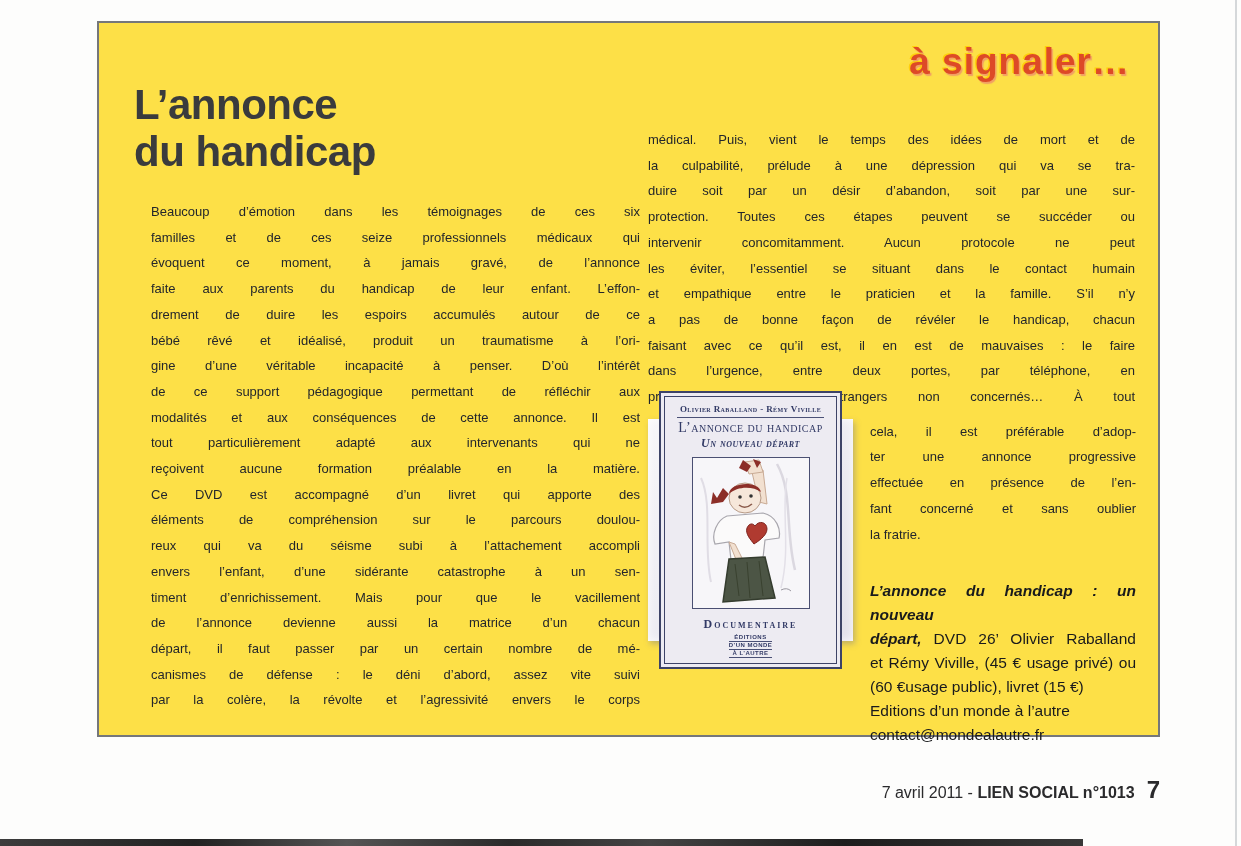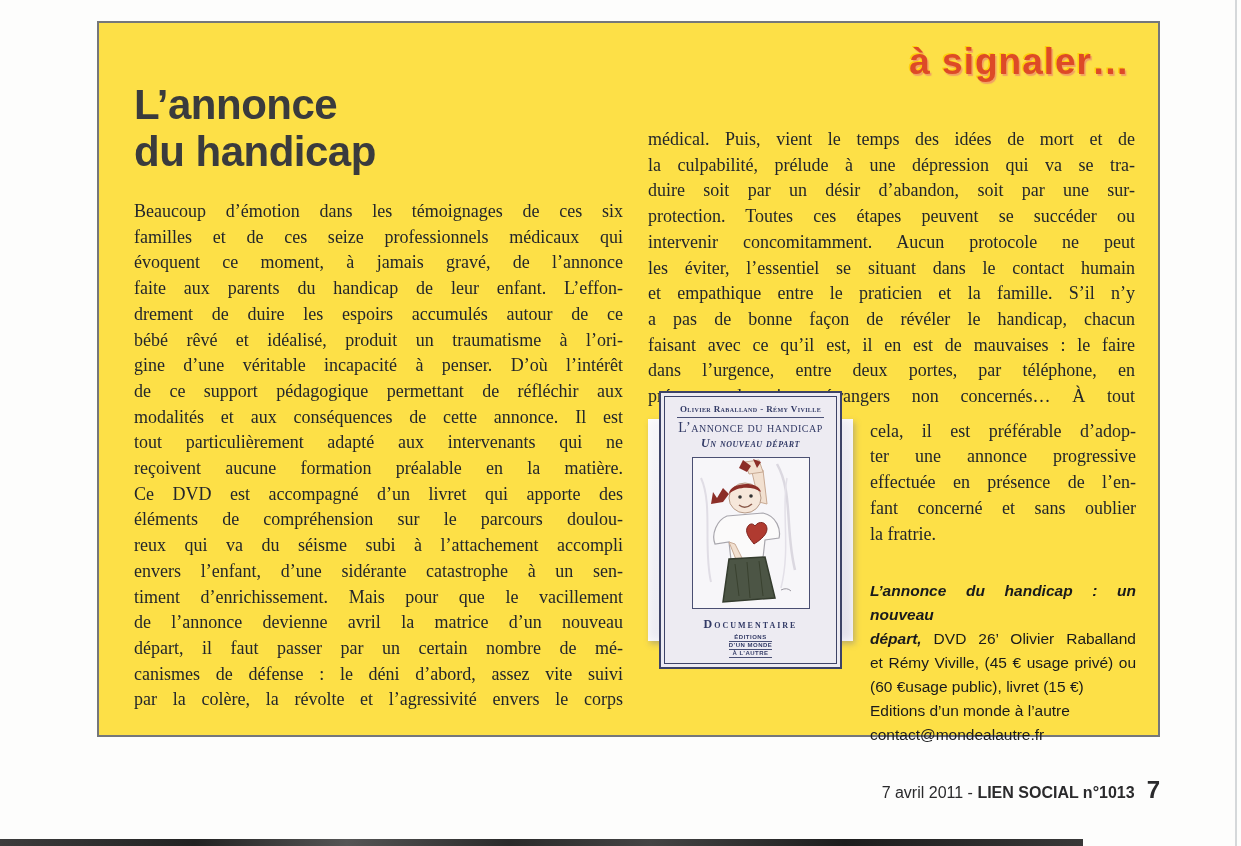--- a/index.html
+++ b/index.html
@@ -15,25 +15,25 @@
   .content-box { position:absolute; left:97px; top:21px; width:1059px; height:712px;
     background:#fde047; border:2px solid #75777a; }
 
   .signaler { position:absolute; top:18px; right:28px; font-size:37px; font-weight:bold;
     letter-spacing:1px; color:#dd4a27;
     text-shadow:-1.5px -1px 0 rgba(255,205,0,.85), 1.5px 1.5px 1px rgba(230,95,130,.5); }
 
   .title { position:absolute; left:35px; top:58px; font-size:42px; line-height:47px;
     font-weight:600; color:#3a3b3d; letter-spacing:-0.5px; }
 
-  .body-serif { font-family:Liberation Serif, serif; font-size:18px; line-height:25.7px; color:#23262b; }
+  .body-serif { font-family:Liberation Sans, sans-serif; font-size:13px; line-height:25.7px; color:#23262b; }
   .jlines > div { text-align:justify; text-align-last:justify; }
   .jlines.last-left > div:last-child { text-align-last:left; }
 
-  .col-left  { position:absolute; left:35px;  top:176px; width:489px; }
+  .col-left  { position:absolute; left:52px;  top:176px; width:489px; }
   .col-right { position:absolute; left:549px; top:104px; width:487px; }
 
   .media-row { margin-top:9px; display:flex; }
 
   
   .dvd-photo { width:205px; height:222px; flex:0 0 auto;
     background:linear-gradient(135deg,#f7f6f9 0%,#ecebf2 55%,#e3e1ea 100%);
     box-shadow:2px 3px 6px rgba(120,120,140,.45), inset 0 0 8px rgba(255,255,255,.9);
     display:flex; align-items:center; justify-content:center; }
   .dvd-cover { width:179px; height:274px; background:#edebf2; border:2px solid #3d4367; }
@@ -89,21 +89,21 @@
         <div>gine d’une véritable incapacité à penser. D’où l’intérêt</div>
         <div>de ce support pédagogique permettant de réfléchir aux</div>
         <div>modalités et aux conséquences de cette annonce. Il est</div>
         <div>tout particulièrement adapté aux intervenants qui ne</div>
         <div>reçoivent aucune formation préalable en la matière.</div>
         <div>Ce DVD est accompagné d’un livret qui apporte des</div>
         <div>éléments de compréhension sur le parcours doulou-</div>
         <div>reux qui va du séisme subi à l’attachement accompli</div>
         <div>envers l’enfant, d’une sidérante catastrophe à un sen-</div>
         <div>timent d’enrichissement. Mais pour que le vacillement</div>
-        <div>de l’annonce devienne avril la matrice d’un nouveau</div>
+        <div>de l’annonce devienne aussi la matrice d’un chacun</div>
         <div>départ, il faut passer par un certain nombre de mé-</div>
         <div>canismes de défense : le déni d’abord, assez vite suivi</div>
         <div>par la colère, la révolte et l’agressivité envers le corps</div>
       </div>
 
     <div class="col-right">
 
       <div class="body-serif jlines">
           <div>médical. Puis, vient le temps des idées de mort et de</div>
           <div>la culpabilité, prélude à une dépression qui va se tra-</div>

